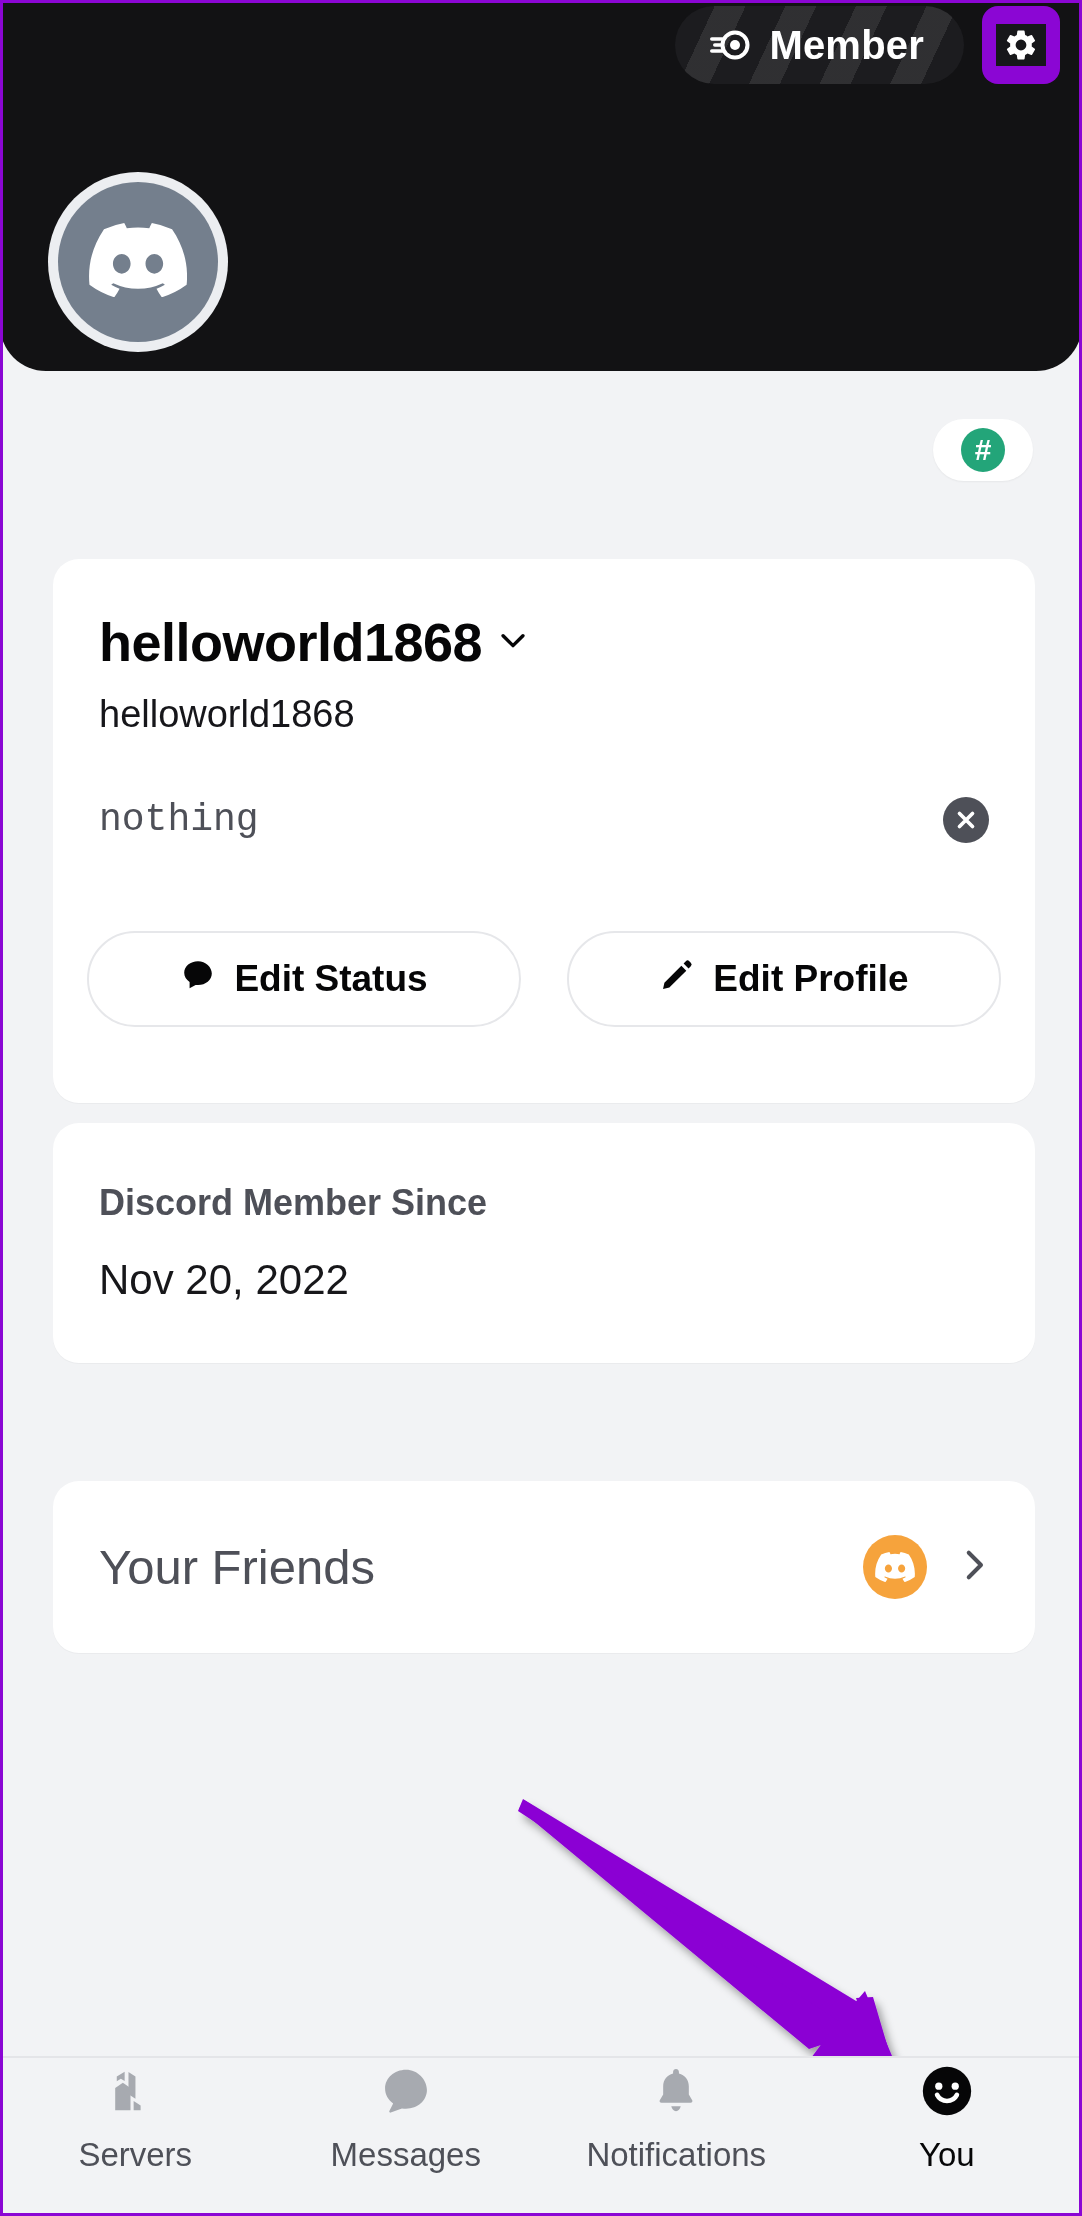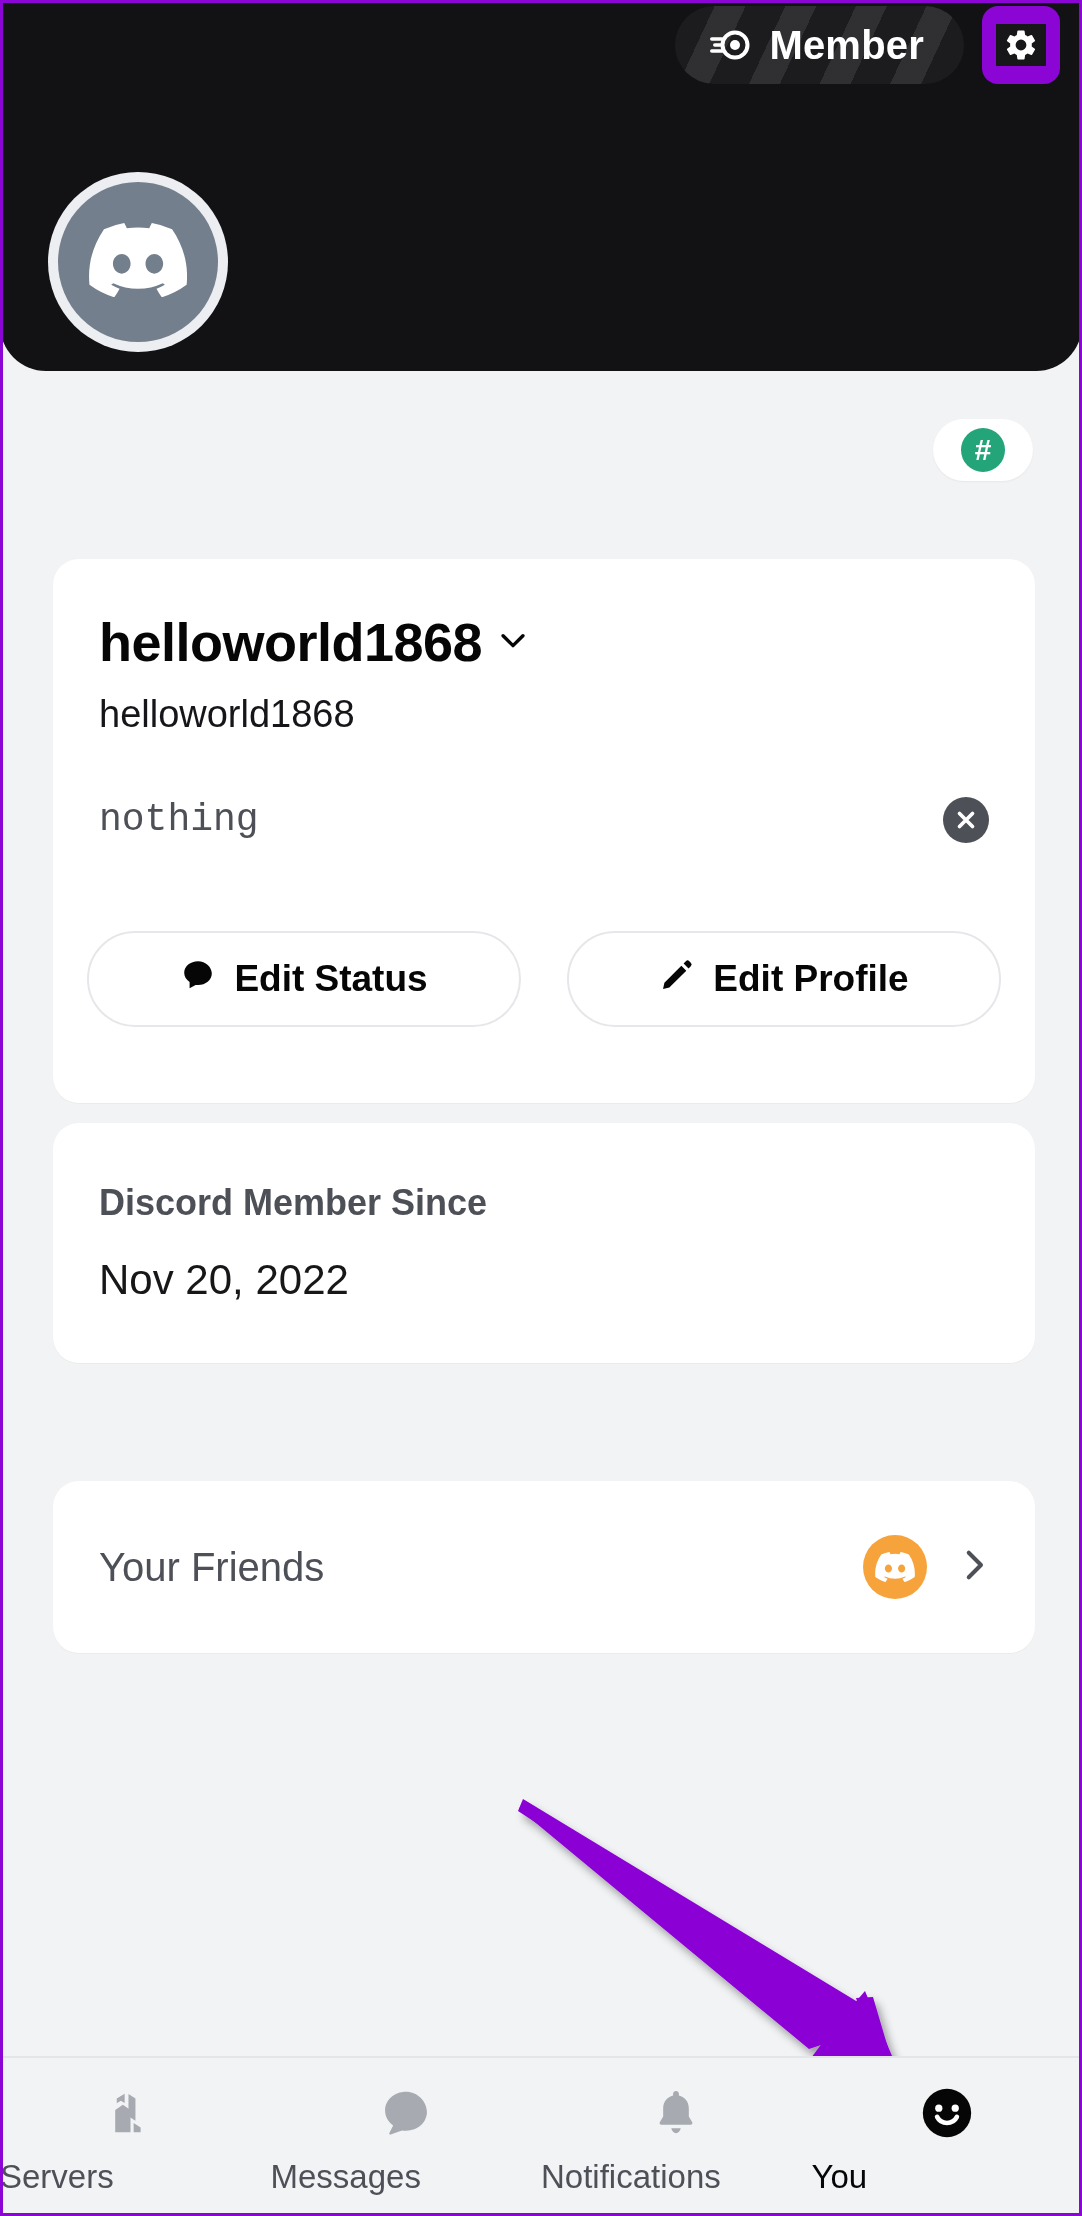--- a/index.html
+++ b/index.html
@@ -147,21 +147,21 @@
     font-size:42px; color:#17171a; line-height:1;
   }
 
   
   .friends-inner {
     position:absolute; inset:0;
     display:flex; align-items:center;
     padding:0 40px 0 46px;
   }
   .friends-label {
-    font-size:40px; color:#4e5058; flex:1 1 auto; line-height:1;
+    font-size:49px; color:#4e5058; flex:1 1 auto; line-height:1;
   }
   .friend-avatar {
     width:64px; height:64px; border-radius:50%;
     background:#f6a33c;
     display:flex; align-items:center; justify-content:center;
     flex:0 0 auto; margin-right:26px;
   }
 
   
   .arrow-annot {
@@ -173,22 +173,22 @@
   
   .bottom-nav {
     position:absolute; left:-3px; bottom:-3px;
     width:1082px; height:160px;
     background:#f2f3f5;
     border-top:2px solid #e4e5e8;
     display:flex; align-items:flex-start;
   }
   .nav-item {
     flex:1 1 0; height:100%;
-    display:flex; flex-direction:column; 
-    padding-top:22px; gap:14px;
+    display:flex; flex-direction:column; align-items:center;
+    gap:14px;
   }
   .nav-icon { height:66px; display:flex; align-items:center; justify-content:center; }
   .nav-label { font-size:33px; color:#4e5058; line-height:1; }
   .nav-item.active .nav-label { color:#060607; }
 </style>
 </head>
 <body>
 
 <div class="screen">
 

